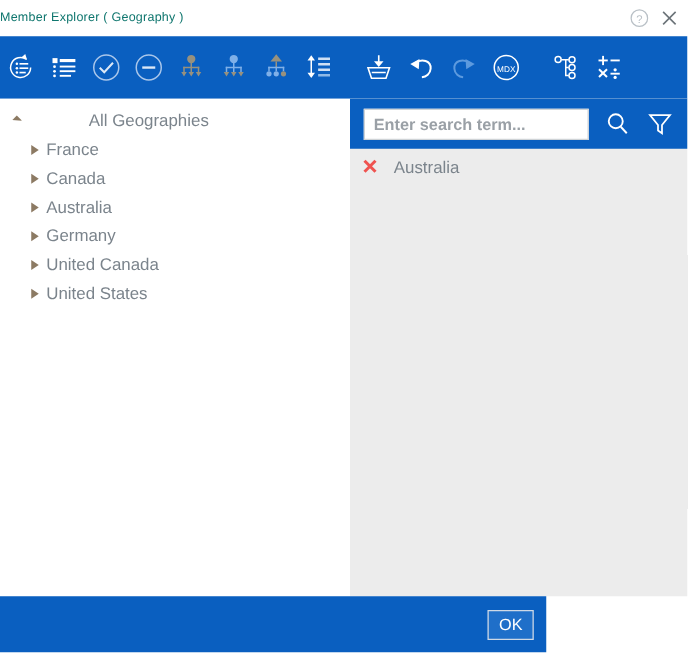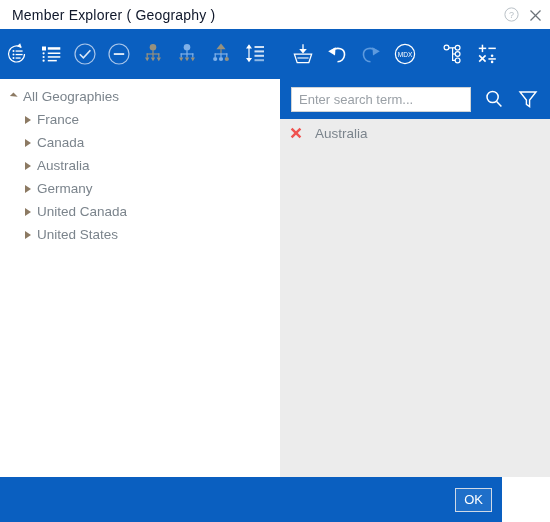--- a/index.html
+++ b/index.html
@@ -10,21 +10,21 @@
     overflow: hidden;
   }
   .window { position: relative; width: 550px; height: 522px; background:#fff; }
 
   
   .titlebar {
     position: absolute; left: 0; top: 0; width: 550px; height: 29px;
     background: #ffffff; display: flex; align-items: center;
   }
   .title-text {
-    margin-left: 12px; font-size: 14px; color: #0f172a; letter-spacing: .2px;
+    font-size: 10px; color: #0f766e; letter-spacing: .2px;
     white-space: nowrap;
   }
   .title-actions {
     position: absolute; right: 8px; top: 0; height: 29px;
     display: flex; align-items: center; gap: 10px;
   }
   .help-icon { width: 15px; height: 15px; display:block; }
   .close-icon { width: 13px; height: 13px; display:block; }
 
   
@@ -52,21 +52,21 @@
     position: absolute; left: 280px; top: 0; width: 270px; height: 398px;
     background: #ececec;
   }
 
   
   .tree { padding-top: 6px; }
   .tree-row {
     display: flex; align-items: center; height: 23px;
     font-size: 13.5px; color: #7b848c; cursor: pointer;
   }
-  .tree-row.root { padding-left: 5px; }
+  .tree-row.root { padding-left: 5px; gap: 48px; }
   .tree-row.child { padding-left: 19px; }
   .twisty { width: 18px; display: flex; align-items: center; justify-content: center; }
   .tw-right {
     width: 0; height: 0;
     border-left: 6px solid #8c7a63; border-top: 4.5px solid transparent;
     border-bottom: 4.5px solid transparent;
   }
   .tw-open {
     width: 0; height: 0;
     border-top: 6px solid #8c7a63; border-left: 5px solid transparent;
@@ -77,20 +77,21 @@
   
   .search-row {
     position: absolute; left: 280px; top: 79px; width: 270px; height: 40px;
     background: #0a5fc0; display: flex; align-items: center;
   }
   .search-input {
     margin-left: 11px; width: 180px; height: 25px;
     border: 1px solid #cfd3d6; background: #fff;
     font-size: 13px; color: #666; padding: 0 7px;
     font-family: "Liberation Sans", sans-serif;
+    font-weight: bold;
   }
   .search-input::placeholder { color: #9aa0a6; }
   .search-btn { width: 26px; height: 30px; display:flex; align-items:center;
                 justify-content:center; margin-left: 10px; cursor: pointer; }
   .filter-btn { width: 26px; height: 30px; display:flex; align-items:center;
                 justify-content:center; margin-left: 8px; cursor: pointer; }
 
   
   .rp-actions {
     position: absolute; right: 9px; top: 8px; display: flex; gap: 6px;
@@ -104,21 +105,21 @@
   .sel-list { position: absolute; left: 0; top: 42px; width: 270px; }
   .sel-row {
     display: flex; align-items: center; height: 24px; padding-left: 10px;
     font-size: 13.5px; color: #7b848c; cursor: pointer;
   }
   .x-icon { width: 14px; margin-right: 11px; display:flex; align-items:center; }
   .sel-label { white-space: nowrap; }
 
   
   .footer {
-    position: absolute; left: 0; top: 477px; width: 502px; height: 45px;
+    position: absolute; left: 0; top: 477px; width: 437px; height: 45px;
     background: #0a5fc0;
     padding-left: 16px;
   }
   .footer-btns {
     position: absolute; right: 10px; top: 11px; display: flex; gap: 8px;
   }
   .fbtn {
     min-width: 28px; height: 24px; padding: 0 8px;
     border: 1px solid #cfd9e6; background: #1f6fc9;
     color: #ffffff; font-size: 13px; cursor: pointer; line-height: 22px;

